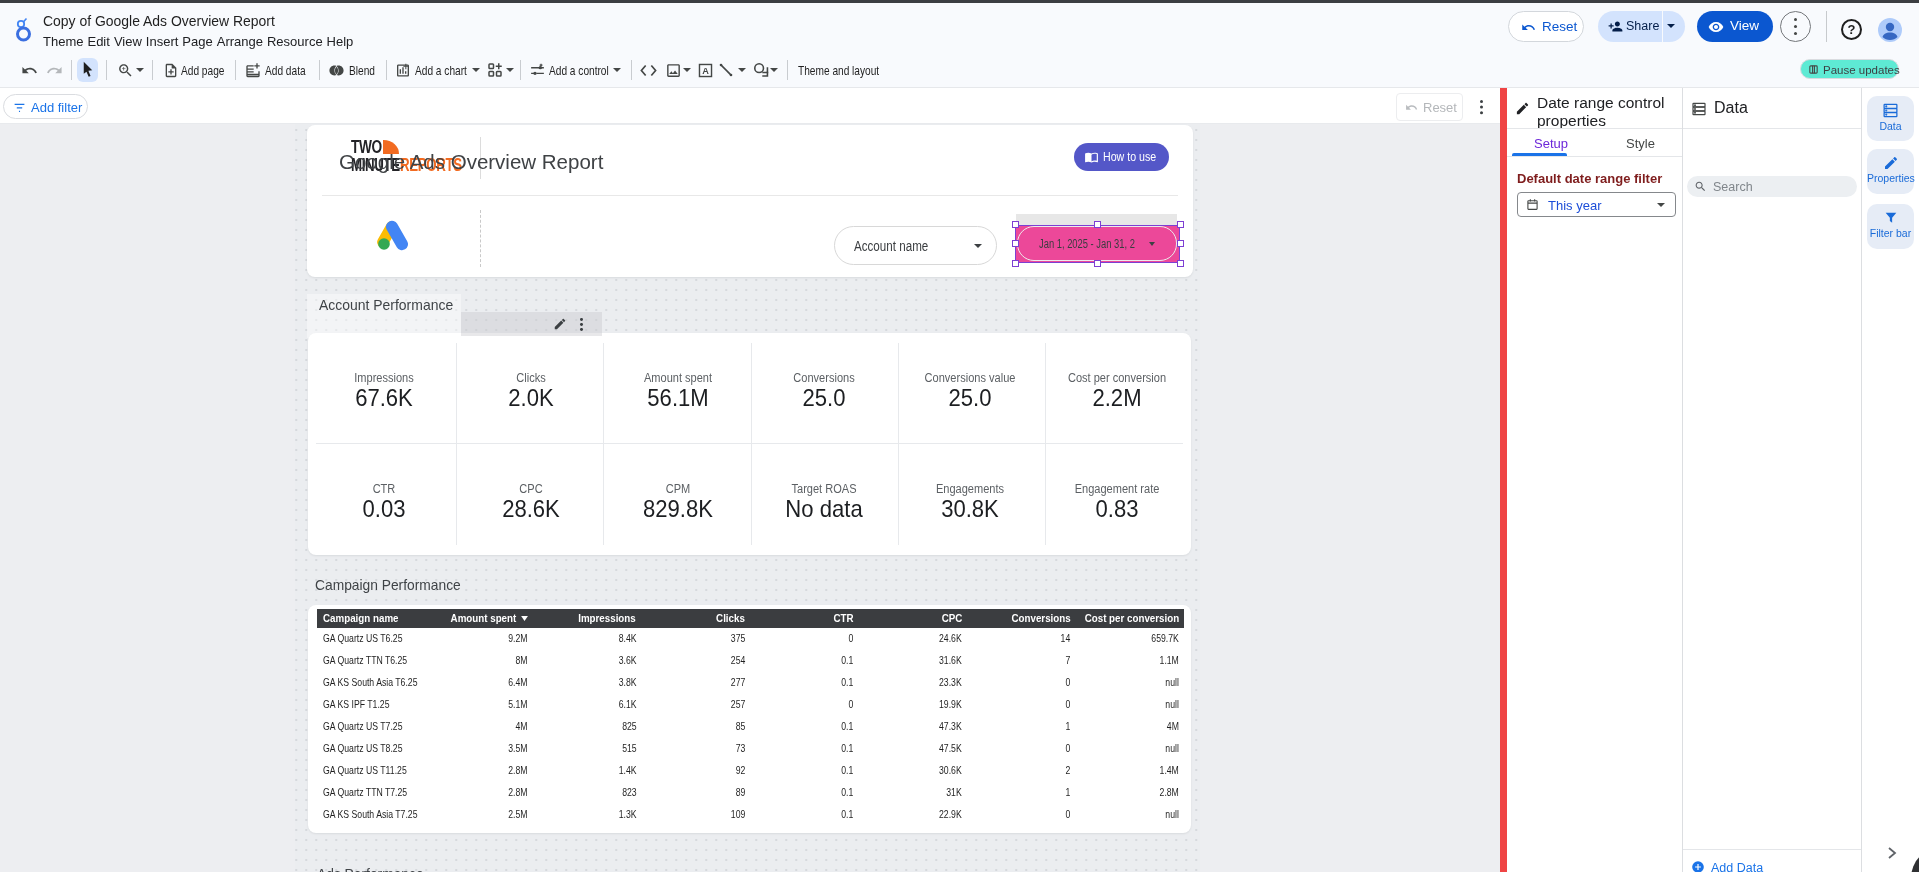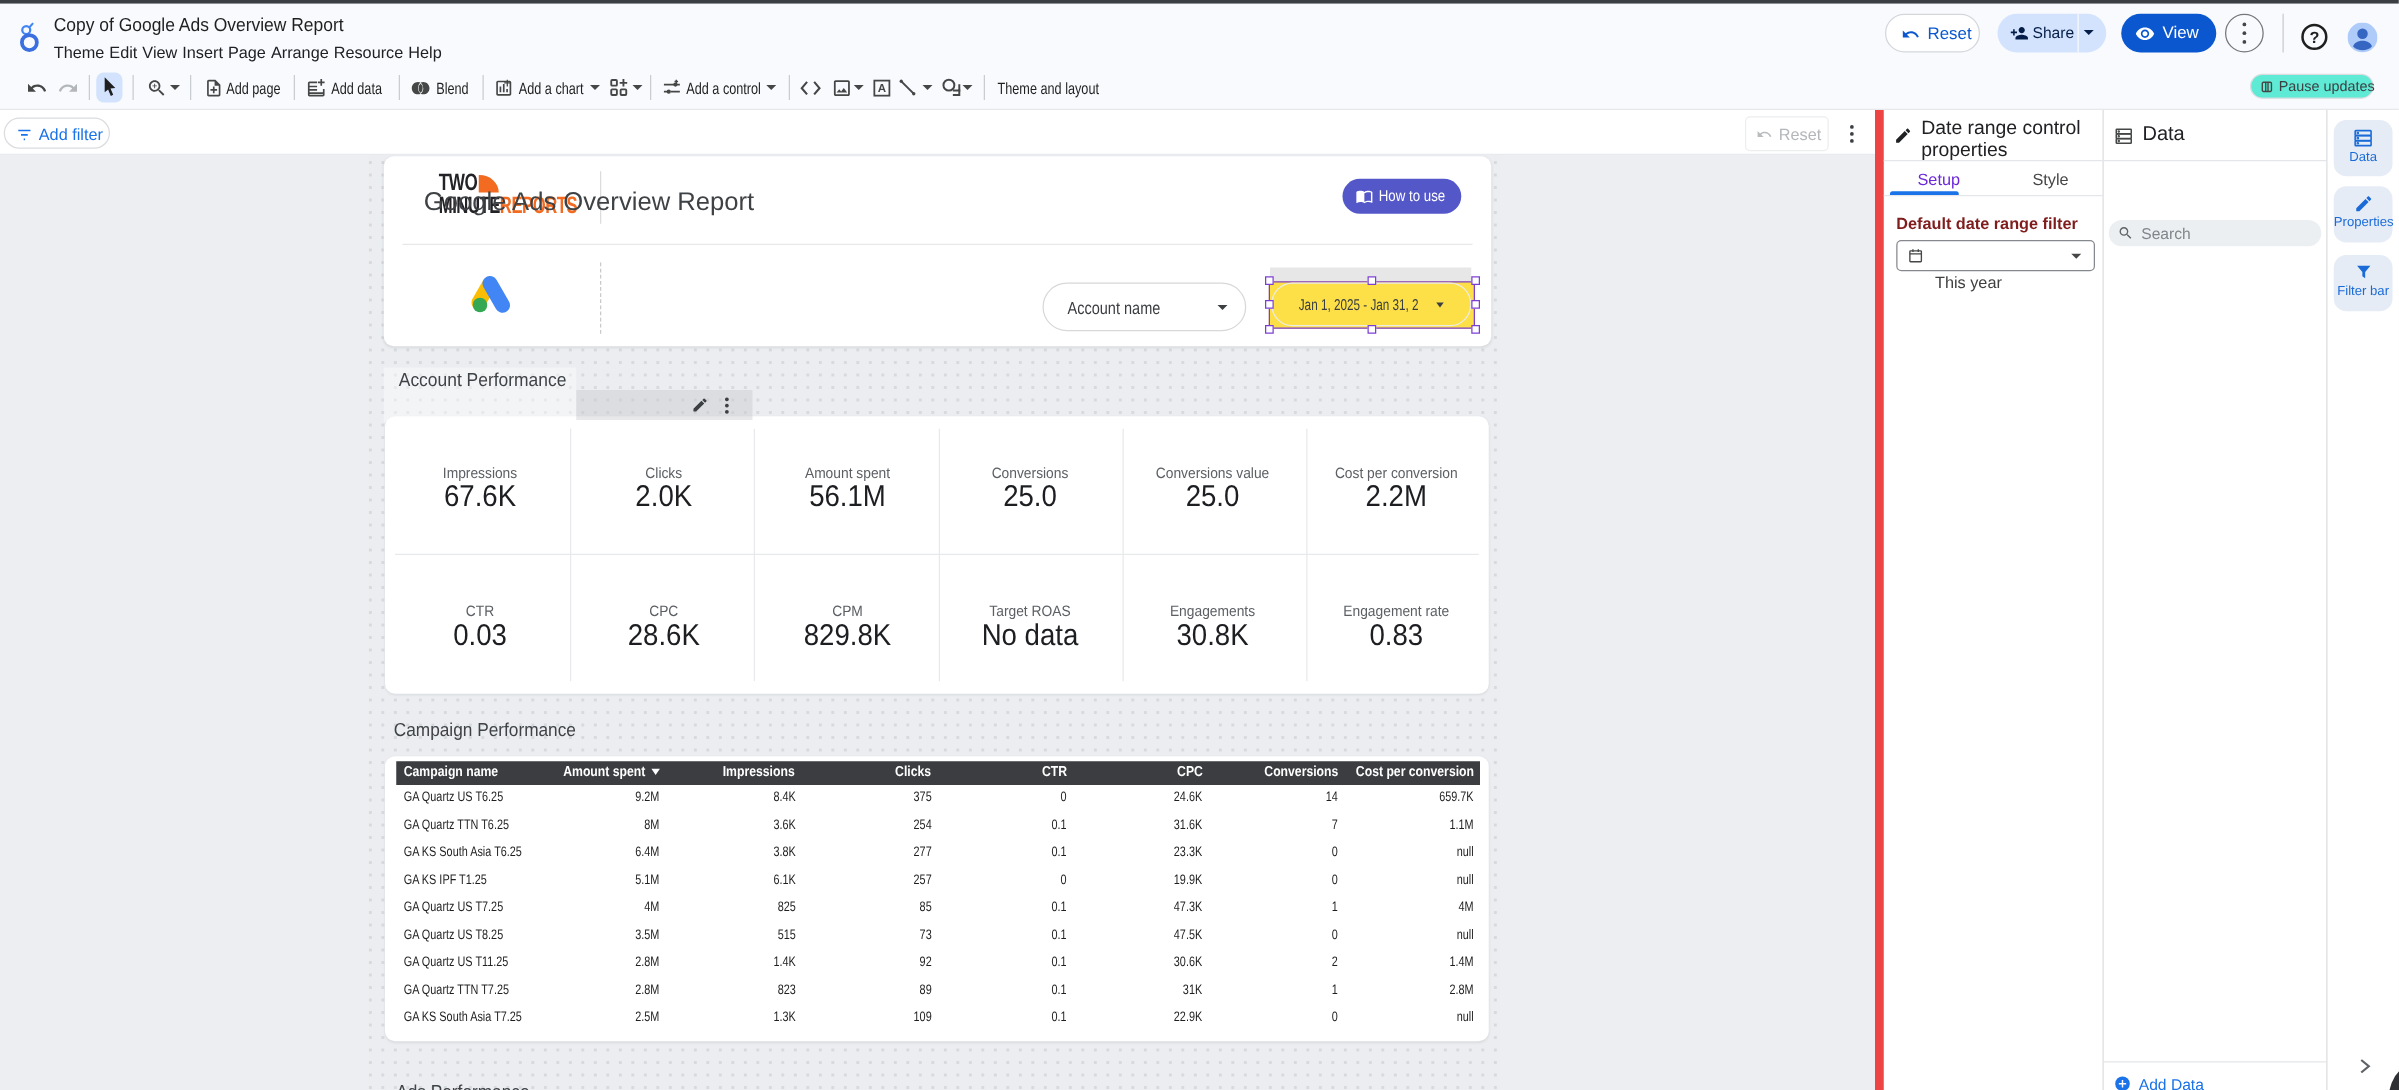--- a/index.html
+++ b/index.html
@@ -221,21 +221,21 @@
     <circle cx="7" cy="26" r="5.8" fill="#34a853"></circle>
     <rect x="14" y="1.5" width="12" height="32" rx="6" fill="#4285f4" transform="rotate(-30 20 17.5)"></rect>
   </svg>
   <div class="abs" style="left:480px; top:86px; width:0; height:57px; border-left:1px dashed #c9c9c9;"></div>
   <div class="abs" style="left:833.5px; top:102px; width:163px; height:39px; border:1px solid #d8d8d8; border-radius:20px; background:#fff;">
     <span class="abs" style="left:19px; top:11px; font-size:14px; color:#3a3d40; white-space:nowrap; transform:scaleX(0.83); transform-origin:0 0; display:inline-block;">Account name</span>
     <div class="abs caret" style="left:139px; top:17px; border-top-color:#3c4043;"></div>
   </div>
 
   <div class="abs" style="left:1016px; top:89.5px; width:161px; height:11px; background:#e7e7e7;"></div>
-  <div class="abs" style="left:1015px; top:100.5px; width:165px; height:38.5px; border:1.5px solid #7d3fd3; background:#fde047;">
+  <div class="abs" style="left:1015px; top:100.5px; width:165px; height:38.5px; border:1.5px solid #7d3fd3; background:#ec4899;">
     <div class="abs" style="left:0.5px; top:0.5px; width:160px; height:34.5px; border:1px solid #ececec; border-radius:17px;"></div>
     <span class="abs" style="left:23px; top:11px; font-size:12.5px; color:#3a3d40; white-space:nowrap; transform:scaleX(0.75); transform-origin:0 0; display:inline-block;">Jan 1, 2025 - Jan 31, 2</span>
     <div class="abs caret" style="left:133px; top:16px; border-top-color:#3c4043; border-left-width:3.5px; border-right-width:3.5px;"></div>
   </div>
   <div class="handle" style="left:1011.5px; top:97px;"></div>
   <div class="handle" style="left:1094px; top:97px;"></div>
   <div class="handle" style="left:1176.5px; top:97px;"></div>
   <div class="handle" style="left:1011.5px; top:116.25px;"></div>
   <div class="handle" style="left:1176.5px; top:116.25px;"></div>
   <div class="handle" style="left:1011.5px; top:135.5px;"></div>
@@ -315,21 +315,21 @@
   <div class="abs" style="left:27px; top:48px; font-size:13px; color:#6d28d9;">Setup</div>
   <div class="abs" style="left:119px; top:48px; font-size:13px; color:#444746;">Style</div>
   <div class="abs" style="left:5px; top:65px; width:55px; height:3px; background:#1a73e8; border-radius:2px 2px 0 0;"></div>
   <div class="abs" style="left:0; top:68px; width:182px; height:1px; background:#e4e6e9;"></div>
   <div class="abs" style="left:10px; top:83px; font-size:13px; font-weight:bold; color:#7f1d1d;">Default date range filter</div>
   <div class="abs" style="left:10px; top:104px; width:159px; height:25px; border:1px solid #85888c; border-radius:4px; background:#fff;">
     <svg class="abs" style="left:8px; top:5px;" width="13" height="13" viewBox="0 0 24 24" fill="none" stroke="#444746" stroke-width="2">
         <rect x="3.5" y="5" width="17" height="16" rx="1"></rect>
         <path d="M3.5 9.5h17M8 2.5v4M16 2.5v4"></path>
       </svg>
-    <span class="abs" style="left:30px; top:5px; font-size:13px; color:#404040;margin-top:20px;">This year</span>
+    <span class="abs" style="left:30px; top:5px; font-size:13px; color:#1d4ed8;">This year</span>
     <div class="abs caret" style="left:139px; top:10px;"></div>
   </div>
 </div>
 
 <div id="datapanel">
   <svg class="abs" style="left:8px; top:13px;" width="16" height="16" viewBox="0 0 24 24" fill="none" stroke="#444746" stroke-width="1.8">
       <rect x="3" y="3.5" width="18" height="5.4" rx="0.8"></rect>
       <rect x="3" y="9.3" width="18" height="5.4" rx="0.8"></rect>
       <rect x="3" y="15.1" width="18" height="5.4" rx="0.8"></rect>
       <circle cx="6" cy="6.2" r="0.6" fill="#444746"></circle>

